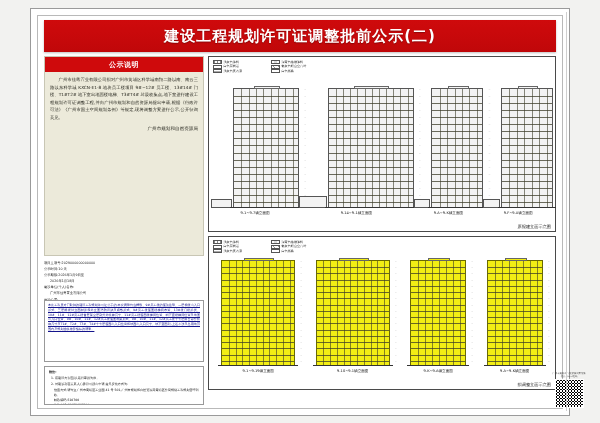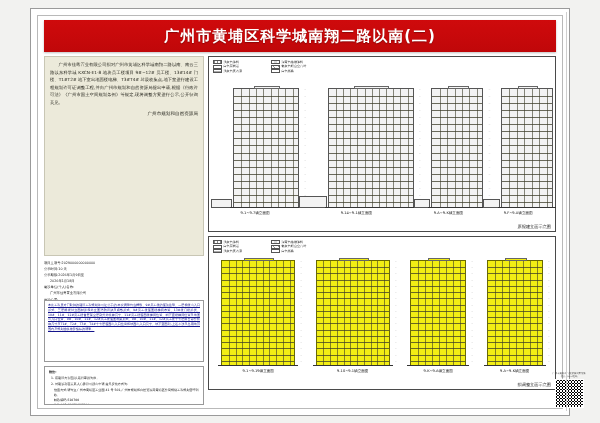--- a/index.html
+++ b/index.html
@@ -102,26 +102,27 @@
 </style>
 </head>
 <body>
 
 <div class="page">
   <div class="sheet">
     <div class="sheet-inner"></div>
   </div>
 
   <div class="banner">
-    <div class="banner-title">广州市黄埔区科学城南翔二路以南(二)</div>
+    <div class="banner-title">建设工程规划许可证调整批前公示(二)</div>
   </div>
 
   <div class="left-col">
 
     <div class="notice-card">
+      <div class="notice-head">公示说明</div>
       <div class="notice-body">
         <p>广州市佳粤置业有限公司拟对广州市黄埔区科学城南翔二路以南、南云三路以东科学城 KXCN-E1-8 地块员工楼项目 9#~12# 员工楼、13#14# 门楼、T1#T2# 地下室出地面楼电梯、T3#T4# 垃圾收集点,地下室进行建设工程规划许可证调整工程,并向广州市规划和自然资源局提出申请,根据《行政许可法》《广州市国土空间规划条例》等规定,现将调整方案进行公示,公开征询意见。</p>
         <div class="notice-sign">广州市规划和自然资源局</div>
       </div>
     </div>
 
     <div class="meta-block">
       <div class="ln"><span>项目立项号:</span><span>2029000000000000</span></div>
       <div class="ln"><span>公示时间:</span><span>10 天</span></div>
       <div class="ln"><span>公示期限:</span><span>2026年1月9日至</span></div>

